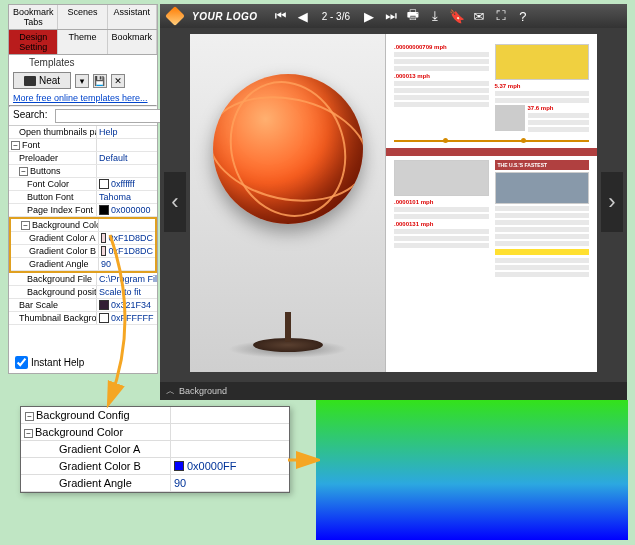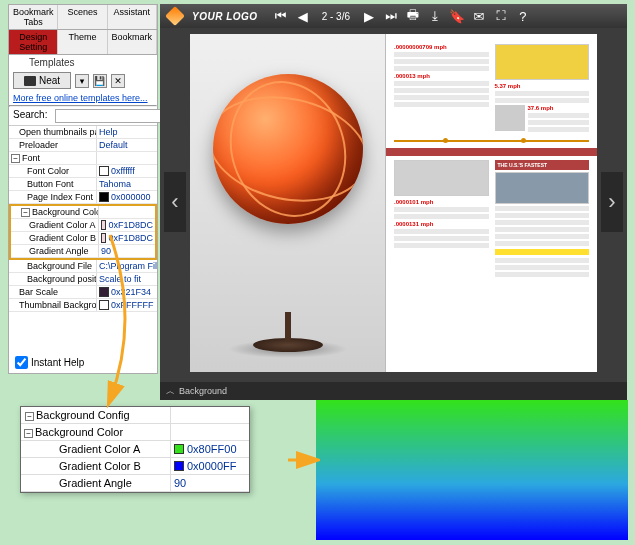--- a/index.html
+++ b/index.html
@@ -61,21 +61,21 @@
   .rp-img { background:#f0d040; border:1px solid #ccc;}
   .rp-bar { height:8px; background:#b04040; margin:4px -8px; }
   .rp-timeline{height:2px;background:#d48a00;margin:6px 0;position:relative;}
   .rp-timeline::before,.rp-timeline::after{content:"";position:absolute;top:-2px;width:5px;height:5px;border-radius:50%;background:#d48a00;}
   .rp-timeline::before{left:25%;} .rp-timeline::after{left:65%;}
   
   .thumbs-bar { position:absolute; bottom:0; left:0; right:0; height:18px; background:#2a2a2a; color:#ccc; font-size:9px; display:flex; align-items:center; padding:0 6px; gap:4px;}
   .chev { font-size:9px; }
 
   
-  .callout { position:absolute; left:20px; top:406px; width:230px; background:#fff; border:1px solid #666; box-shadow:2px 2px 6px rgba(0,0,0,0.25); font-size:11px;}
+  .callout { position:absolute; left:20px; top:406px; width:270px; background:#fff; border:1px solid #666; box-shadow:2px 2px 6px rgba(0,0,0,0.25); font-size:11px;}
   .c-row { display:flex; border-bottom:1px solid #ddd;}
   .c-key { width:150px; padding:2px 3px; border-right:1px solid #ddd;}
   .c-val { flex:1; padding:2px 3px; color:#003399; display:flex; align-items:center; gap:3px;}
   .c-ind1{padding-left:4px;} .c-ind2{} .c-ind3{padding-left:38px;}
 
   
   .grad-preview { position:absolute; left:316px; top:400px; width:312px; height:140px; background: linear-gradient(180deg, #33e21a 0%, #2ca8e0 60%, #0000ff 100%); }
 
   
   .arrow-svg { position:absolute; pointer-events:none; }
@@ -111,25 +111,29 @@
     <input class="search-input" style="">
     <div class="tiny-btn">▸</div>
   </div>
 
   <div class="prop-grid">
     <div class="prop-row">
         <div class="prop-key indent1">Open thumbnails pallet</div>
         <div class="prop-val">Help</div>
       </div>
     <div class="prop-row">
+        <div class="prop-key"><span class="expander">−</span><span>Font</span></div>
+        <div class="prop-val"></div>
+      </div>
+    <div class="prop-row">
         <div class="prop-key indent1">Preloader</div>
         <div class="prop-val">Default</div>
       </div>
     <div class="prop-row">
-        <div class="prop-key"><span class="expander">−</span><span>Font</span></div>
+        <div class="prop-key indent1"><span class="expander">−</span><span>Buttons</span></div>
         <div class="prop-val"></div>
       </div>
     <div class="prop-row">
         <div class="prop-key indent2">Font Color</div>
         <div class="prop-val">
           <span class="swatch"></span>
           <span>0xffffff</span>
         </div>
       </div>
     <div class="prop-row">
@@ -298,24 +302,20 @@
   <div class="c-row">
       <div class="c-key c-ind1"><span class="expander">−</span><span>Background Config</span></div>
       <div class="c-val"></div>
     </div>
   <div class="c-row">
       <div class="c-key c-ind2"><span class="expander">−</span><span>Background Color</span></div>
       <div class="c-val"></div>
     </div>
   <div class="c-row">
       <div class="c-key c-ind3">Gradient Color A</div>
-      <div class="c-val">
-        <span class="swatch" style="background:#33e21a"></span>
-        <span>0x80FF00</span>
-      </div>
     </div>
   <div class="c-row">
       <div class="c-key c-ind3">Gradient Color B</div>
       <div class="c-val">
         <span class="swatch" style="background:#0000FF"></span>
         <span>0x0000FF</span>
       </div>
     </div>
   <div class="c-row">
       <div class="c-key c-ind3">Gradient Angle</div>

